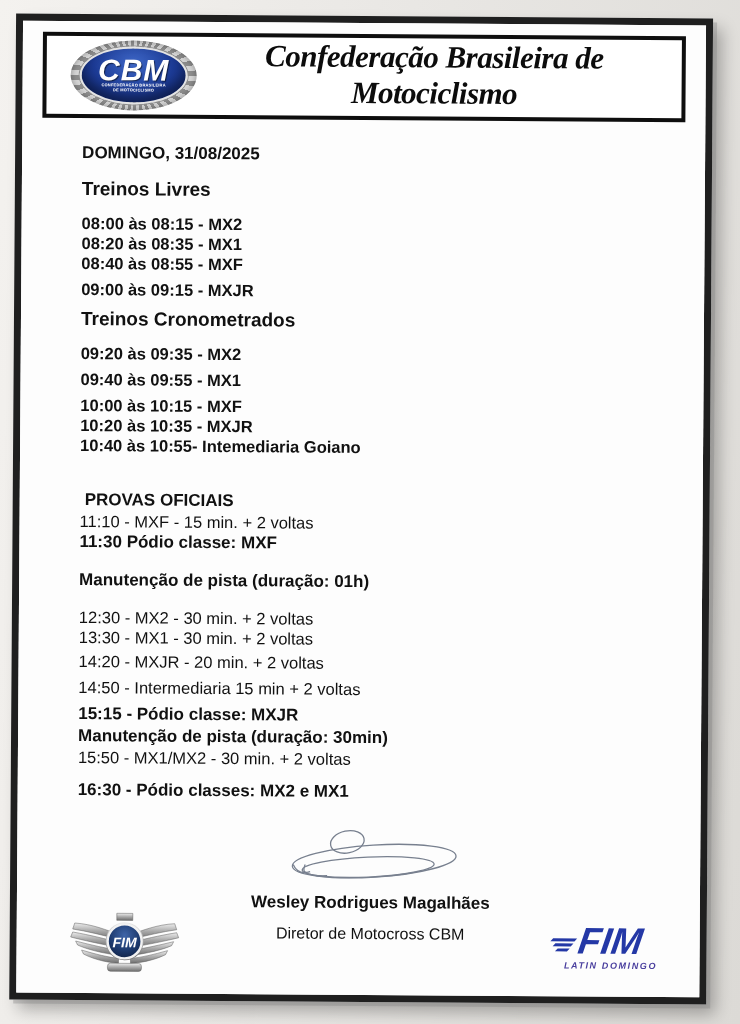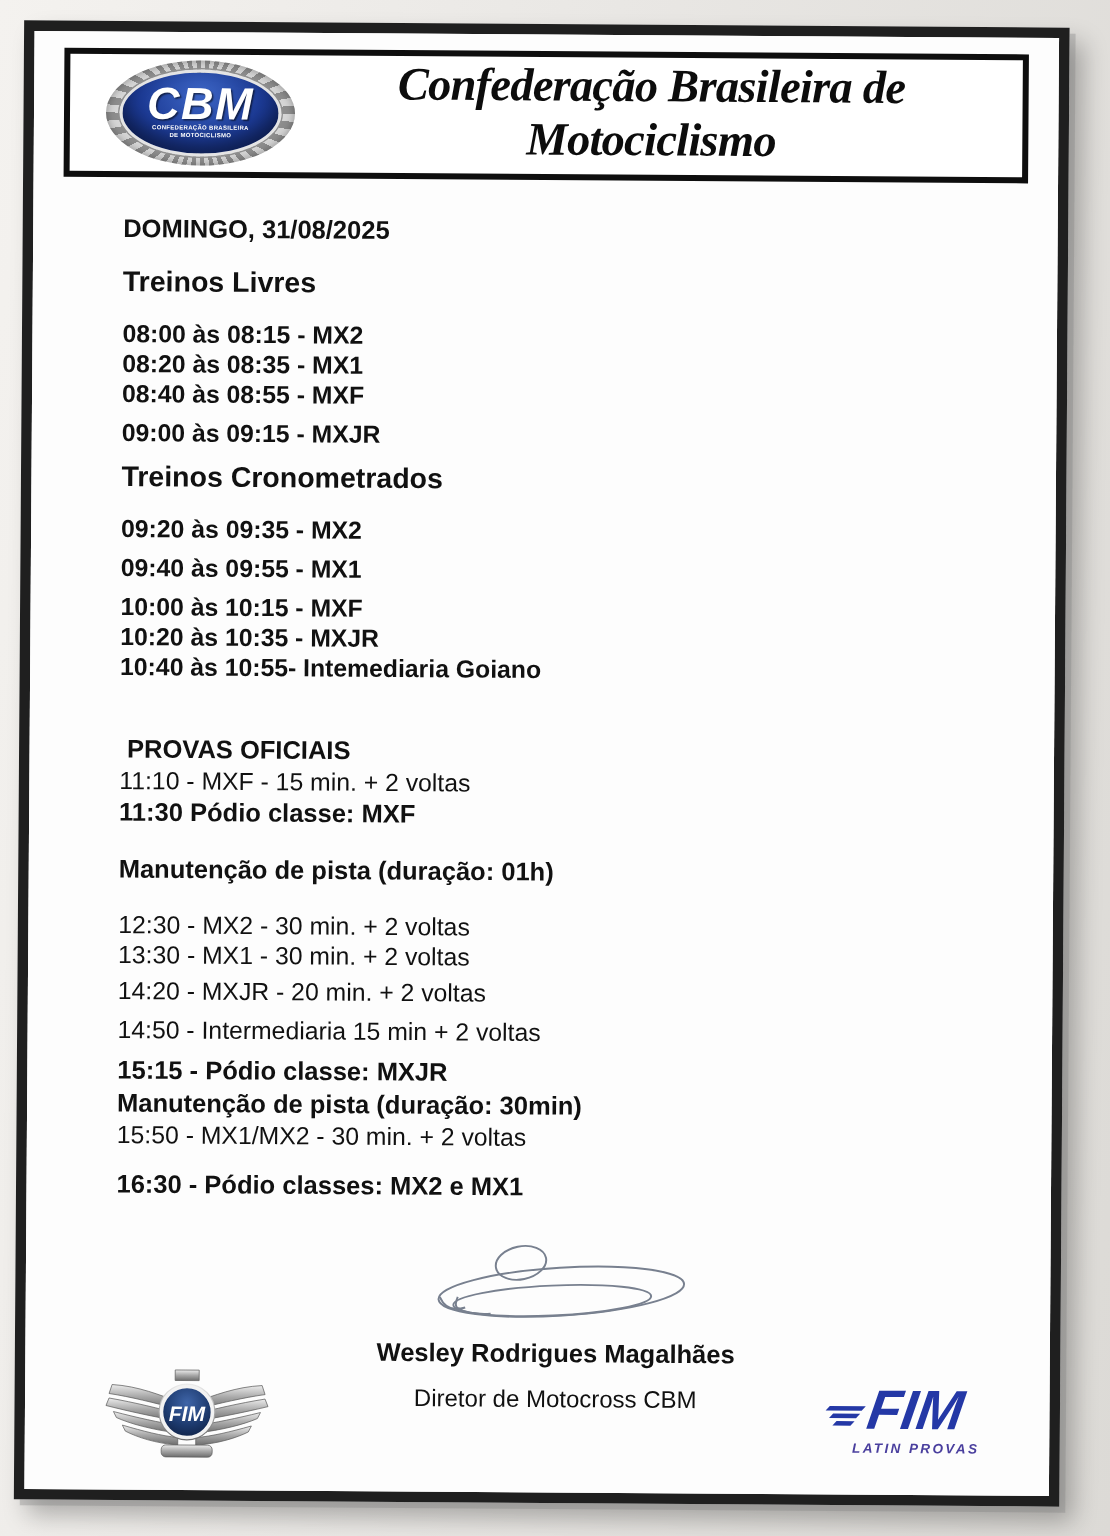--- a/index.html
+++ b/index.html
@@ -155,17 +155,17 @@
     </div>
 
     <div class="fim-latam">
       <span class="latam-fim">
         <span class="latam-lines">
             <i></i>
             <i></i>
             <i></i>
           </span><span>FIM</span>
       </span>
-      <div class="latam-sub">LATIN PROVAS</div>
+      <div class="latam-sub">LATIN DOMINGO</div>
     </div>
 
   </div>
 </div>
 
 </body></html>

